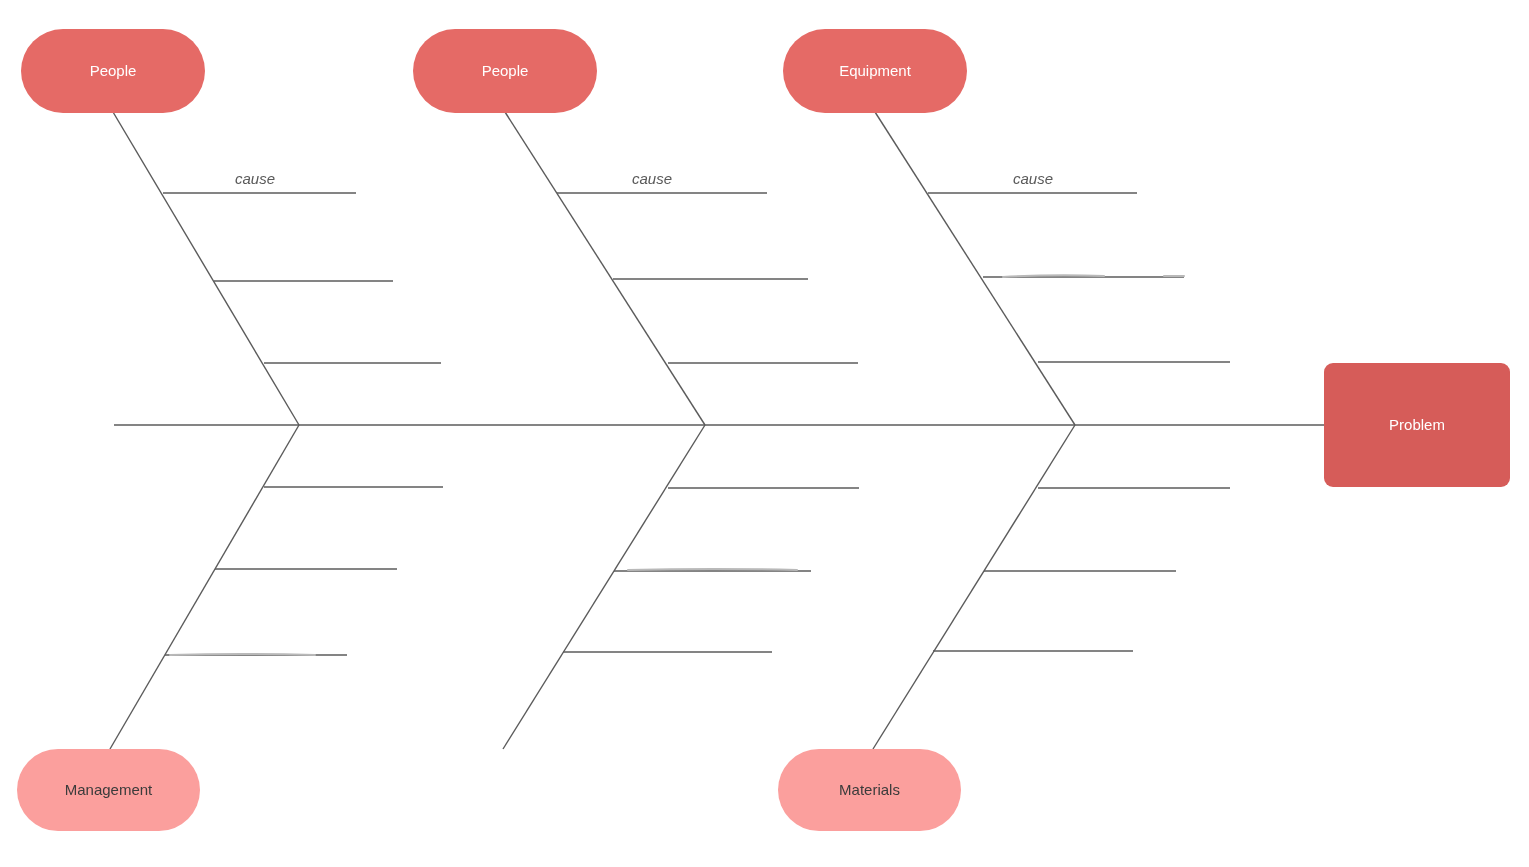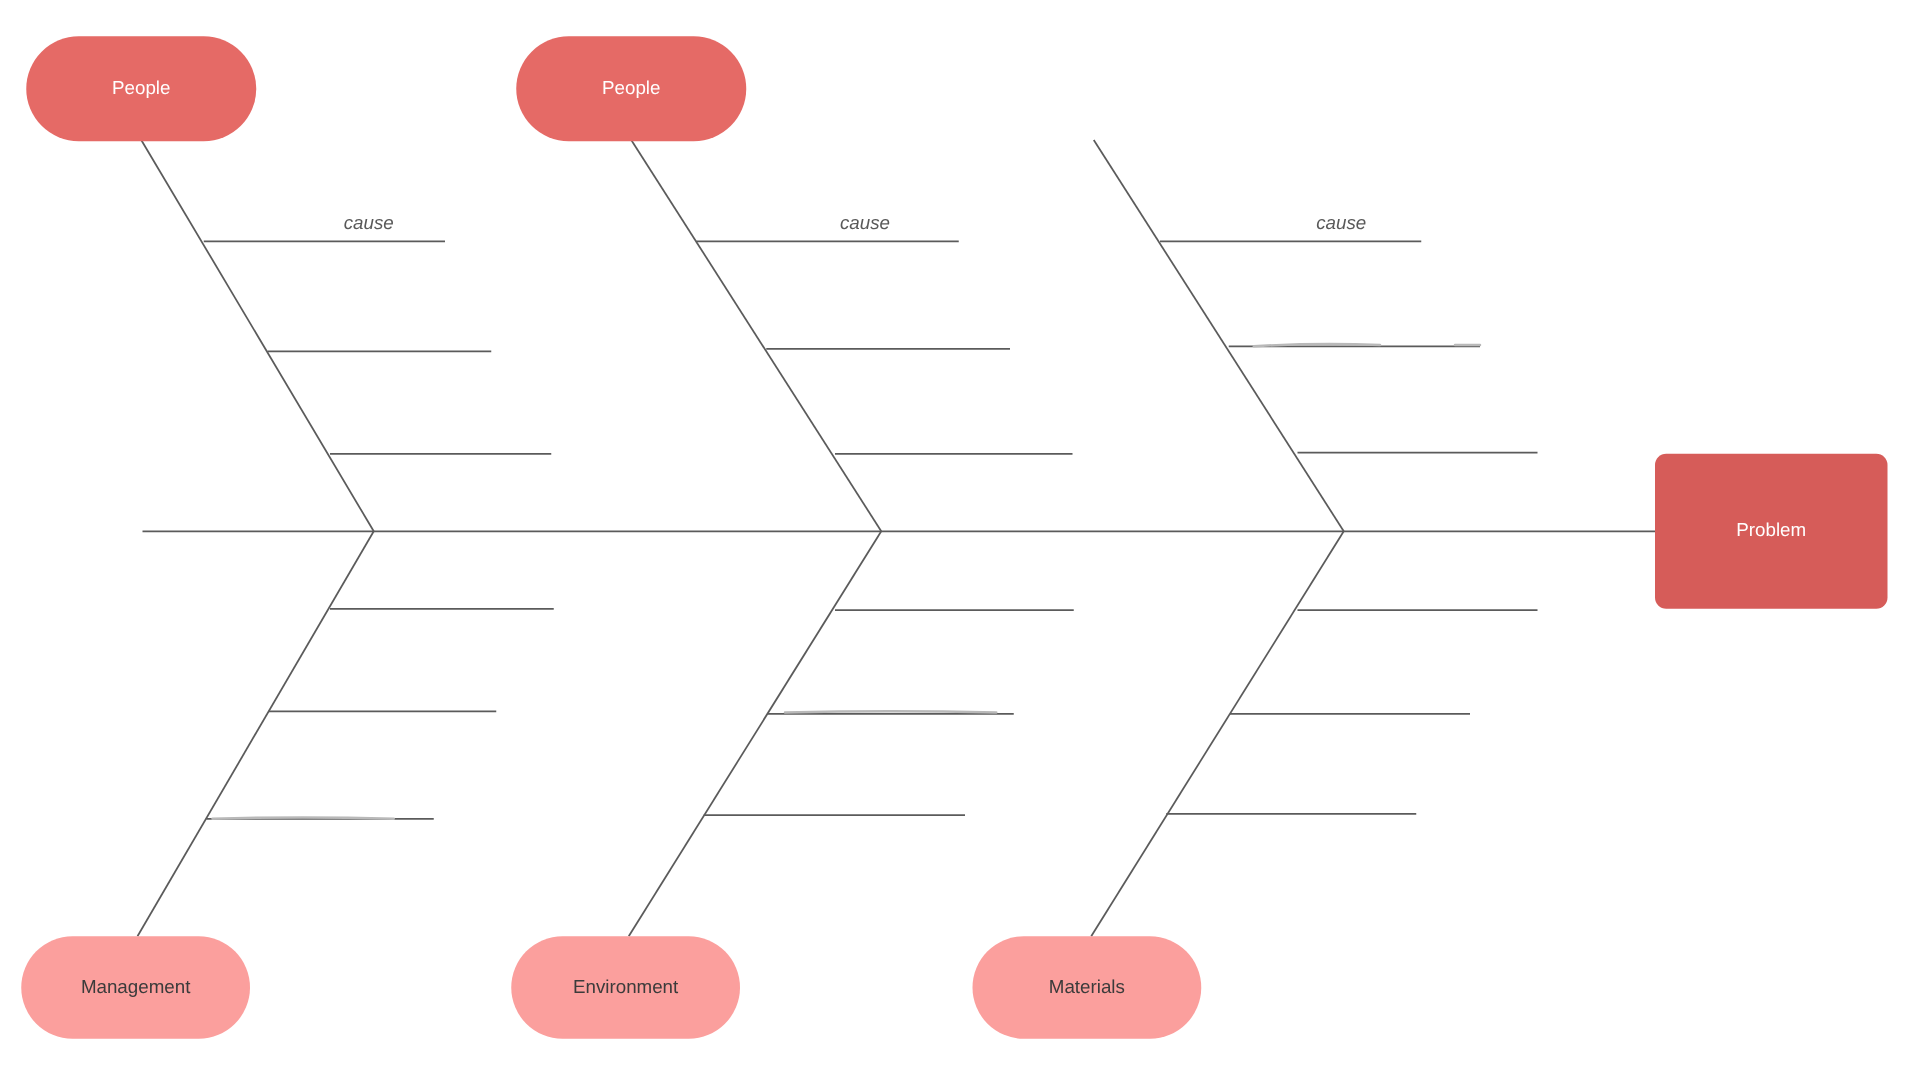--- a/index.html
+++ b/index.html
@@ -61,21 +61,21 @@
     width: 186px;
     height: 124px;
     border-radius: 9px;
     background: var(--problem-fill, #d65c59);
     color: var(--category-text-light, #ffffff);
     justify-content: center;
   }
   .cause-label {
     position: absolute;
     width: 120px;
-    text-align: right;
+    text-align: center;
     font-size: 15px;
     font-style: italic;
     color: var(--cause-text, #595959);
   }
 </style>
 </head>
 <body>
 
 <div class="canvas">
 
@@ -130,26 +130,26 @@
       <line class="bone" x1="933" y1="651" x2="1133" y2="651"></line>
     </g>
   </svg>
 
   <div class="node pill-top" style="left:21px; top:29px;">
     <span>People</span>
   </div>
   <div class="node pill-top" style="left:413px; top:29px;">
     <span>People</span>
   </div>
+  <div class="node pill-top" style="left:783px; top:29px;">
+    <span>Equipment</span>
+  </div>
 
   <div class="node pill-bottom" style="left:17px; top:749px;">
     <span>Management</span>
-  </div>
-  <div class="node pill-bottom" style="left:409px; top:749px;">
-    <span>Environment</span>
   </div>
   <div class="node pill-bottom" style="left:778px; top:749px;">
     <span>Materials</span>
   </div>
 
   <div class="node problem-box" style="left:1324px; top:363px;">
     <span>Problem</span>
   </div>
 
   <div class="cause-label" style="left:195px; top:170px;">cause</div>

